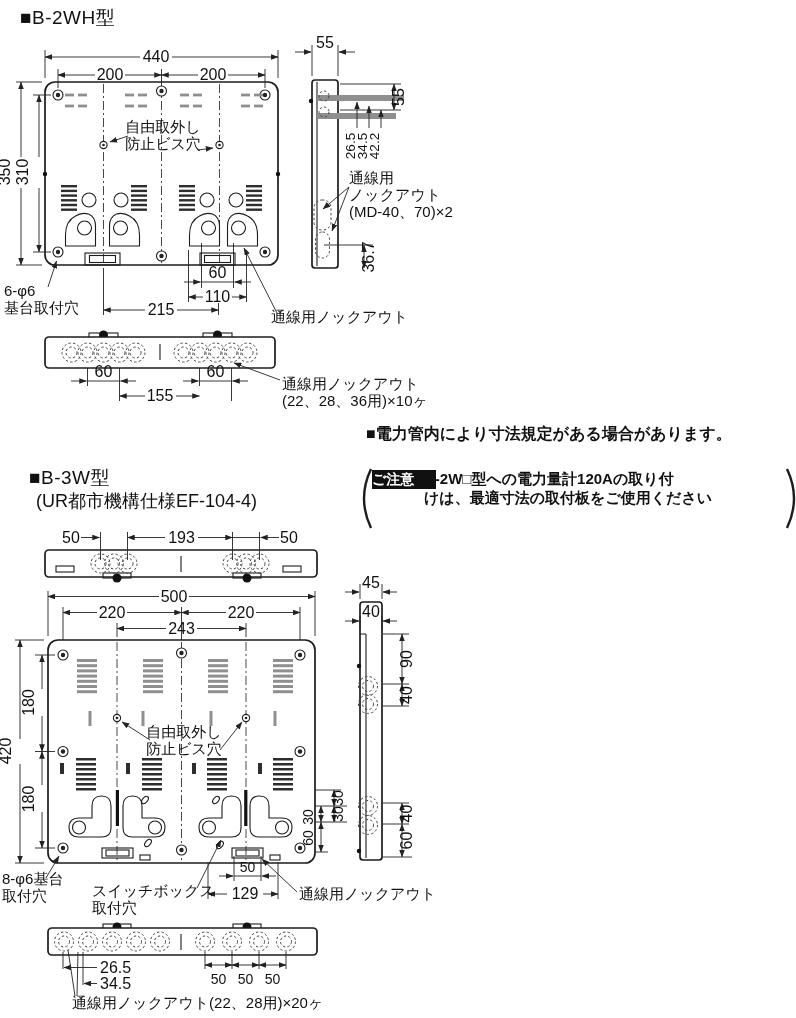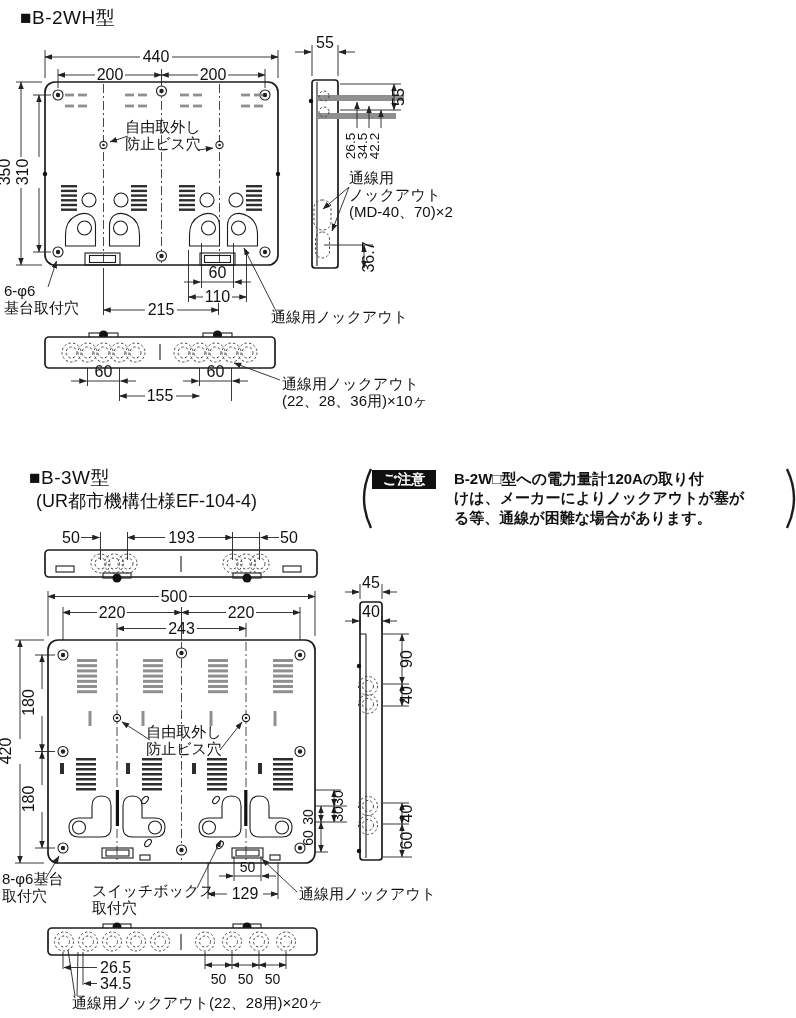--- a/index.html
+++ b/index.html
@@ -4,21 +4,21 @@
 <style>
   html,body{margin:0;padding:0;background:#fff}
   #page{position:relative;width:796px;height:1018px;background:#fff;overflow:hidden;
         font-family:"Liberation Sans",sans-serif;color:#111}
   .abs{position:absolute}
   .hd{font-weight:normal;font-size:19px;letter-spacing:0.5px;white-space:nowrap}
   .hd2{font-weight:normal;font-size:18px;white-space:nowrap}
   .note{font-weight:bold;font-size:16px;line-height:21px;white-space:nowrap}
   .note .ind{padding-left:13px}
   .cl{background:#101010;color:#fff;font-weight:bold;font-size:14px;line-height:19px;
-      width:64px;height:19px;text-align:center}
+      width:64px;height:19px;}
   .ct{font-weight:bold;font-size:15px;line-height:19.3px;white-space:nowrap}
   
   svg{position:absolute;left:0;top:0}
   .ol{stroke:#1c1c1c;stroke-width:1.7;fill:#fff;stroke-linejoin:round}
   .s1{stroke:#1c1c1c;stroke-width:1.1;fill:none}
   .s1w{stroke:#1c1c1c;stroke-width:1.1;fill:#fff}
   .dim,.ext,.ldr{stroke:#222;stroke-width:0.9;fill:none}
   .d2{marker-start:url(#ar);marker-end:url(#ar)}
   .de{marker-end:url(#ar)}
   .ddot{stroke:#333;stroke-width:0.9;fill:none;stroke-dasharray:9 3 2 3}
@@ -429,25 +429,25 @@
   <text class="dn2 mid" x="218.5" y="984">50</text>
   <text class="dn2 mid" x="245.5" y="984">50</text>
   <text class="dn2 mid" x="272.5" y="984">50</text>
   <text class="jp" x="72" y="1008">通線用ノックアウト(22、28用)×20ヶ</text>
 </g>
 </svg>
 
 <div class="abs hd" style="left:20px;top:5px">■B-2WH型</div>
 
 <div class="abs note" style="left:366px;top:423px">
+  <div>■電力管内により寸法規定がある場合があります。</div>
 </div>
 
 <div class="abs cl" style="left:372px;top:470px">ご注意</div>
-<div class="abs ct" style="left:454px;top:469px">
+<div class="abs ct" style="left:424px;top:469px">
   <div>B-2W□型への電力量計120Aの取り付</div>
-  <div>けは、メーカーによりノックアウトが塞が</div>
-  <div>る等、通線が困難な場合があります。</div>
+  <div>けは、最適寸法の取付板をご使用ください</div>
 </div>
 
 <div class="abs hd" style="left:29px;top:465px">■B-3W型</div>
 <div class="abs hd2" style="left:36px;top:489px">(UR都市機構仕様EF-104-4)</div>
 
 </div>
 
 </body></html>

